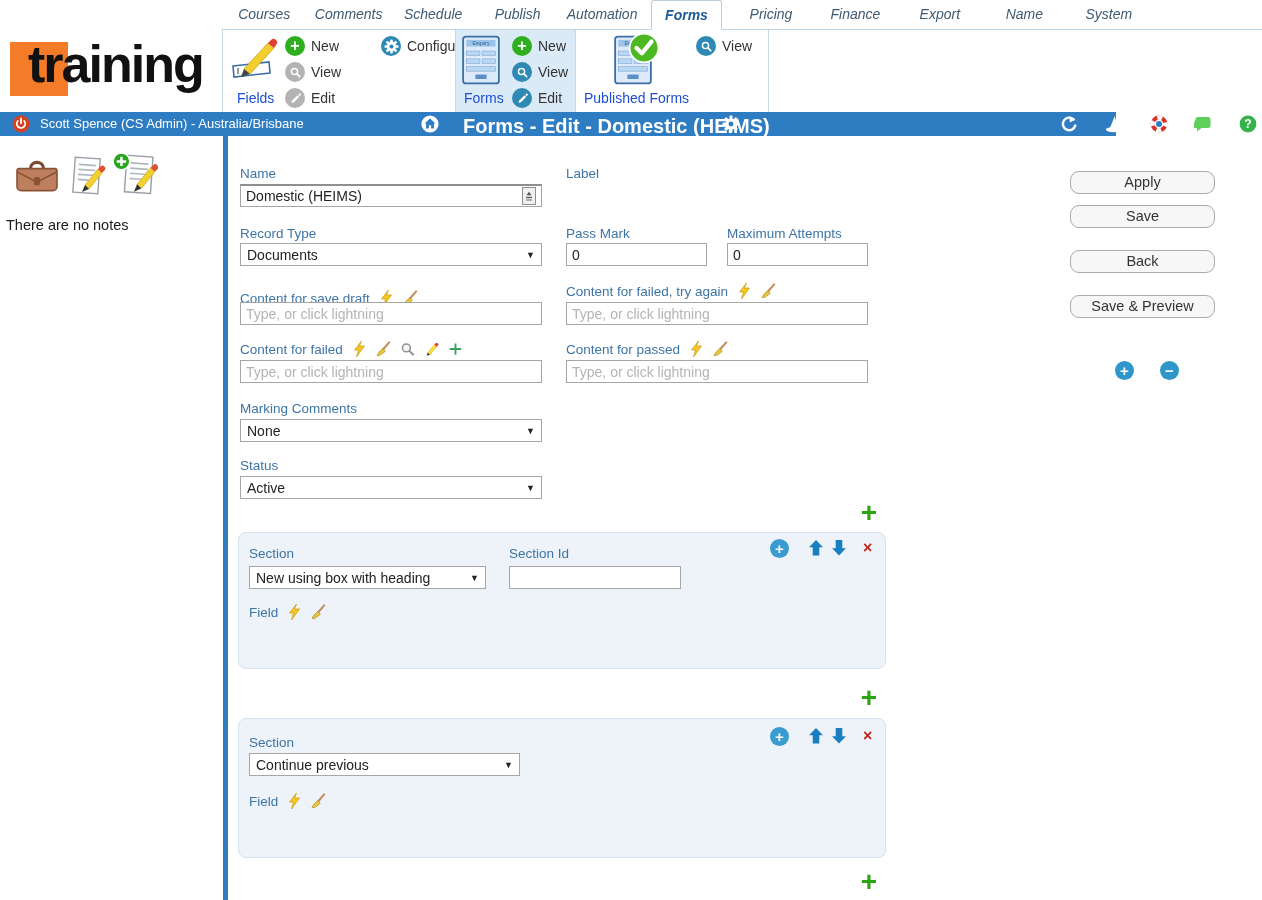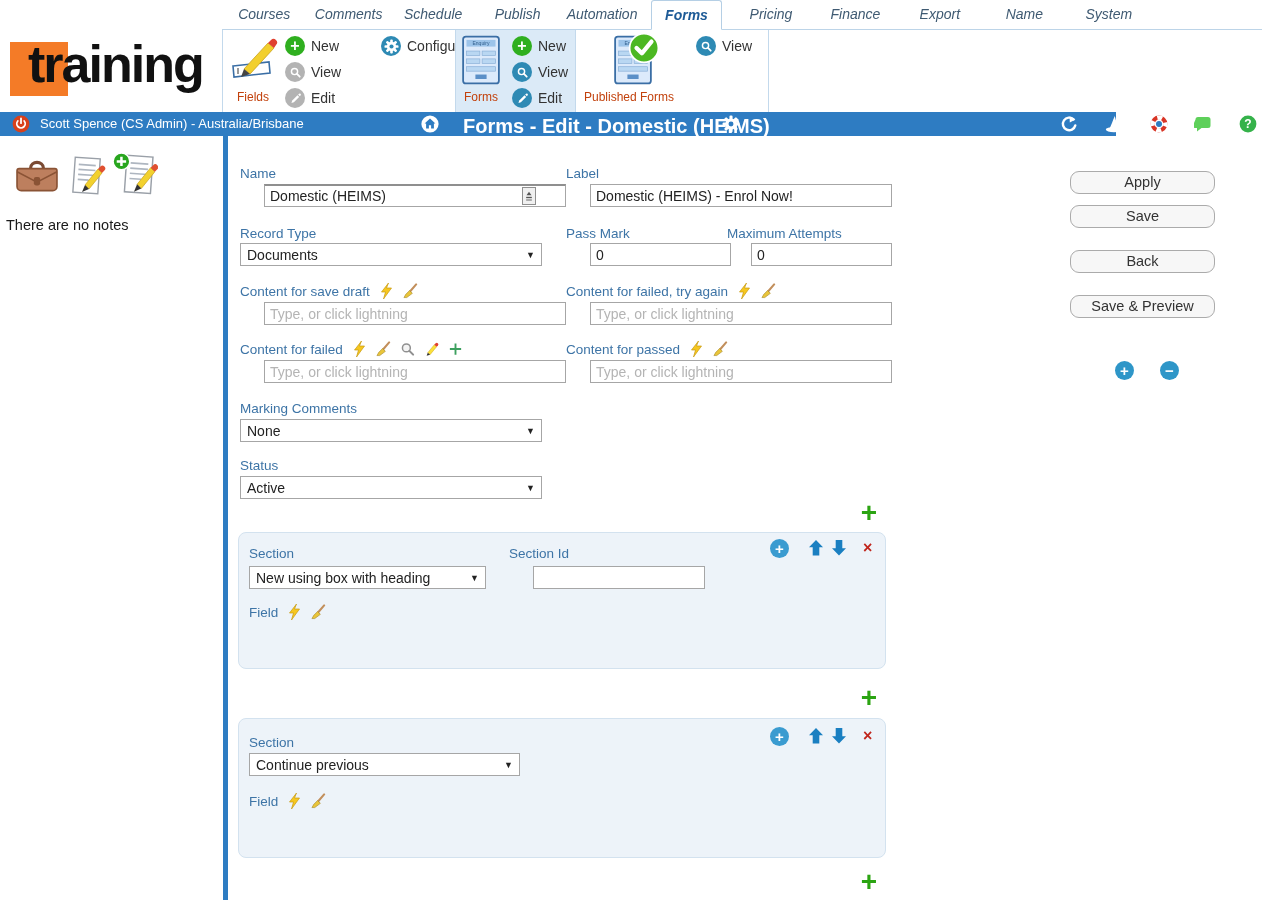--- a/index.html
+++ b/index.html
@@ -12,21 +12,21 @@
   .nav-hairline { position:absolute; left:222px; top:29px; right:0; height:1px; background:#bcd4e8; z-index:1; }
   .nav-tab { flex:1; text-align:center; line-height:29px; font-size:14px; color:#3f5a72; cursor:pointer; position:relative; z-index:2;font-style:italic; }
   .nav-tab.active { font-weight:bold; color:#1d5a96; }
   .nav-tab.active .tabbox { display:inline-block; padding:0 13px; height:30px; background:#fff; border:1px solid #b5cfe5; border-bottom:1px solid #fff; border-radius:3px 3px 0 0; }
 
   
   .ribbon { position:absolute; left:222px; top:30px; height:82px; display:flex; border-left:1px solid #c3d9ec; z-index:2; }
   .rgroup { position:relative; height:82px; border-right:1px solid #c3d9ec; background:#fff; }
   .rgroup.hl { background:#dbeaf7; }
   .g-fields { width:233px; } .g-forms { width:120px; } .g-pub { width:193px; }
-  .glabel { position:absolute; font-size:12px; color:#c2410c; }
+  .glabel { position:absolute; font-size:14px; color:#1d4ed8; }
   .act { position:absolute; display:flex; align-items:center; gap:6px; cursor:pointer; }
   .act-label { font-size:14px; color:#333; }
   .cir { width:20px; height:20px; border-radius:50%; display:flex; align-items:center; justify-content:center; color:#fff; flex:0 0 auto; }
   .cir.green { background:#2faf1f; font-size:16px; font-weight:bold; line-height:1; }
   .cir.blue  { background:#2e8ab4; }
   .cir.gray  { background:#b3b3b3; }
   .cir svg { width:13px; height:13px; color:#fff; }
   .cir.gear svg { width:15px; height:15px; }
 
   
@@ -36,21 +36,21 @@
   .baricon { position:absolute; top:3px; width:18px; height:18px; cursor:pointer; }
 
   
   .side-divider { position:absolute; left:223px; top:136px; width:5px; height:764px; background:#2e7cc2; }
   .sideicon { position:absolute; cursor:pointer; }
   .notes-empty { position:absolute; left:6px; top:217px; font-size:14.5px; color:#1a1a1a; }
 
   
   .flabel { position:absolute; font-size:13.5px; color:#3d74a6; display:flex; align-items:flex-end; gap:9px; }
   .flabel .mini { width:15px; height:16px; display:inline-block; cursor:pointer; }
-  .inp { position:absolute; height:23px; border:1px solid #a6a6a6; background:#fff; font-family:"Liberation Sans",sans-serif; font-size:14px; color:#222; padding:9px 5px;margin-left:24px; }
+  .inp { position:absolute; height:23px; border:1px solid #a6a6a6; background:#fff; font-family:"Liberation Sans",sans-serif; font-size:14px; color:#222; padding:9px 5px; }
   .inp::placeholder { color:#b4b4b4; opacity:1; }
   .inp.graytop { border-top:2px solid #8f8f8f; }
   .stepper { position:absolute; width:14px; height:18px; border:1px solid #8f8f8f; background:#f0f0f0; display:flex; align-items:center; justify-content:center; cursor:pointer; }
   .dd { position:absolute; height:23px; border:1px solid #a6a6a6; background:#fff; font-size:14px; color:#222; display:flex; align-items:center; padding:0 6px; cursor:pointer; }
   .dd .dd-val { flex:1; }
   .dd .dd-arrow { font-size:9px; color:#222; }
 
   .plus-big { position:absolute; width:22px; height:24px; color:#2ba412; font-size:28px; font-weight:bold; line-height:22px; text-align:center; cursor:pointer; }
 
   
@@ -351,39 +351,38 @@
   <input class="inp graytop" style="left: 240px; top: 184px; width: 302px; padding-right: 20px;" value="Domestic (HEIMS)">
   <span class="stepper" style="left:522px;top:187px">
       <svg style="width:10px;height:12px">
         <use href="#i-spin"></use>
       </svg>
     </span>
 
   <div class="flabel" style="left:566px;top:166px">
       <span>Label</span>
     </div>
-  <input class="inp" style="left: 566px; top: 184px; width: 302px;" value="Domestic (HEIMS) - Enrol Now!">
 
   <div class="flabel" style="left:240px;top:226px">
       <span>Record Type</span>
     </div>
   <div class="dd" style="left:240px;top:243px;width:302px">
     <span class="dd-val">Documents</span>
     <span class="dd-arrow">▼</span>
   </div>
   <div class="flabel" style="left:566px;top:226px">
       <span>Pass Mark</span>
     </div>
   <input class="inp" style="left: 566px; top: 243px; width: 141px;" value="0">
   <div class="flabel" style="left:727px;top:226px">
       <span>Maximum Attempts</span>
     </div>
   <input class="inp" style="left: 727px; top: 243px; width: 141px;" value="0">
 
-  <div class="flabel" style="left:240px;top:283px">
+  <div class="flabel" style="left:240px;top:290px">
     <span>Content for save draft</span>
     <svg class="mini">
         <use href="#i-bolt"></use>
       </svg>
     <svg class="mini">
         <use href="#i-brush"></use>
       </svg>
   </div>
   <input class="inp" style="left: 240px; top: 302px; width: 302px;" placeholder="Type, or click lightning">
 

